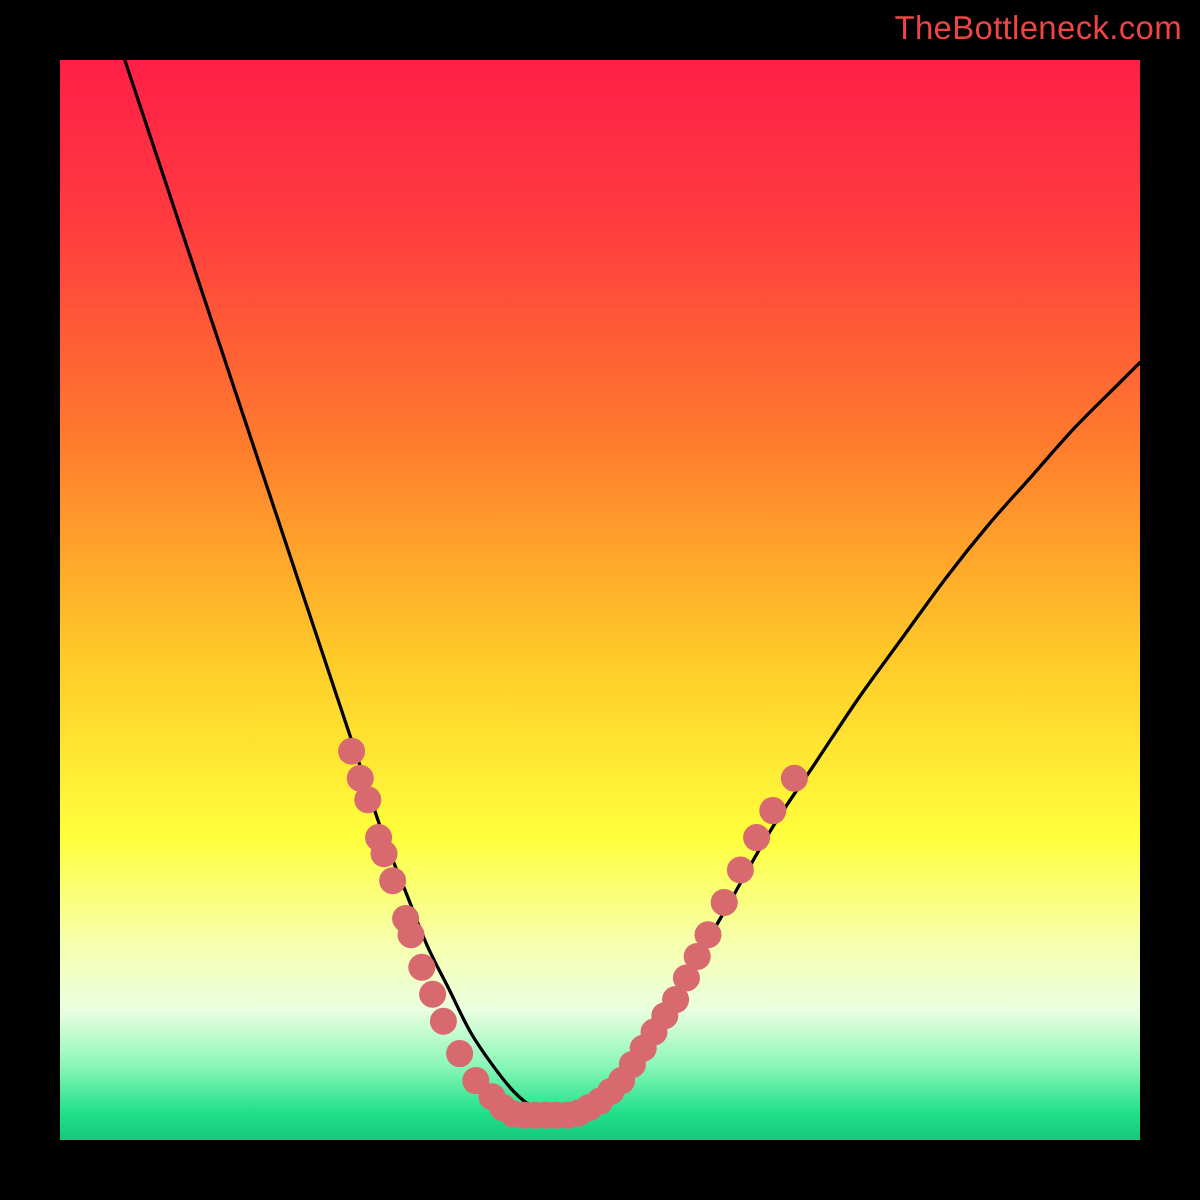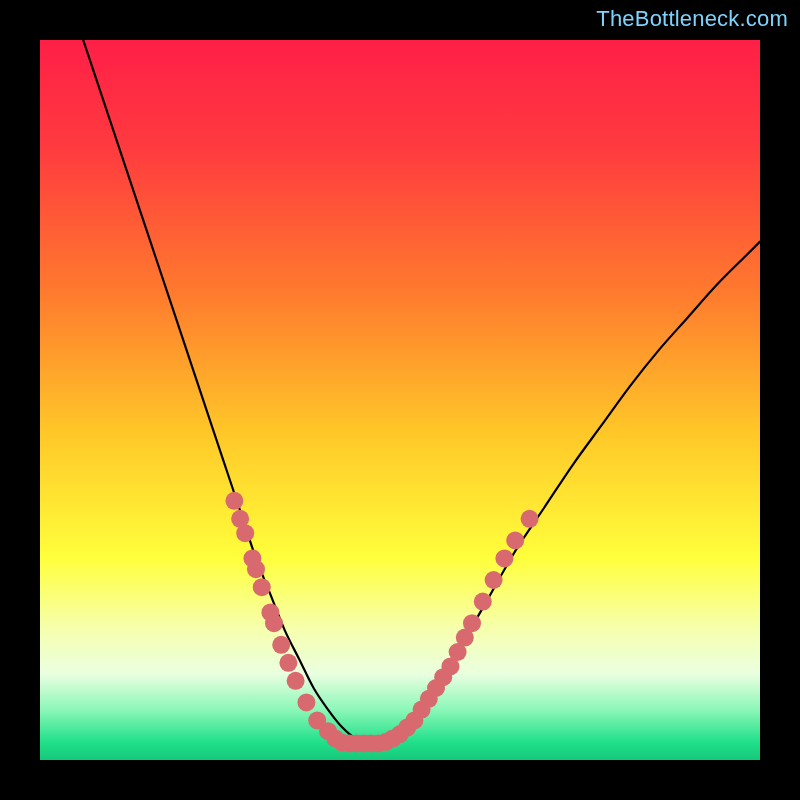--- a/index.html
+++ b/index.html
@@ -35,21 +35,21 @@
     position: absolute;
     left: 0; top: 0;
     width: 720px;
     height: 720px;
     overflow: visible;
   }
   .watermark {
     position: absolute;
     top: 6px;
     right: 12px;
-    color: #7dd3fc;
+    color: #ef4444;
     font-size: 22px;
     font-weight: 500;
     letter-spacing: 0.2px;
     user-select: none;
   }
 </style>
 </head>
 <body>
 
 <div class="frame">

